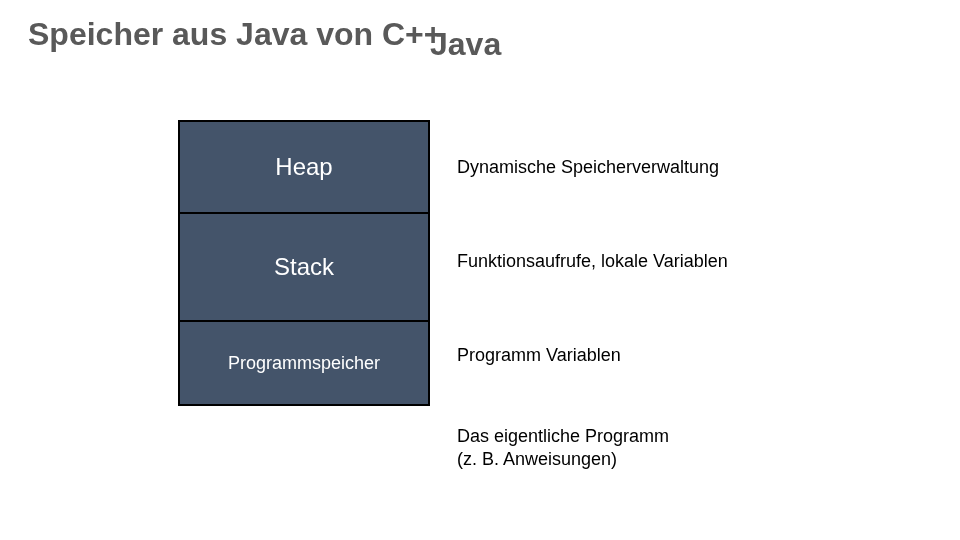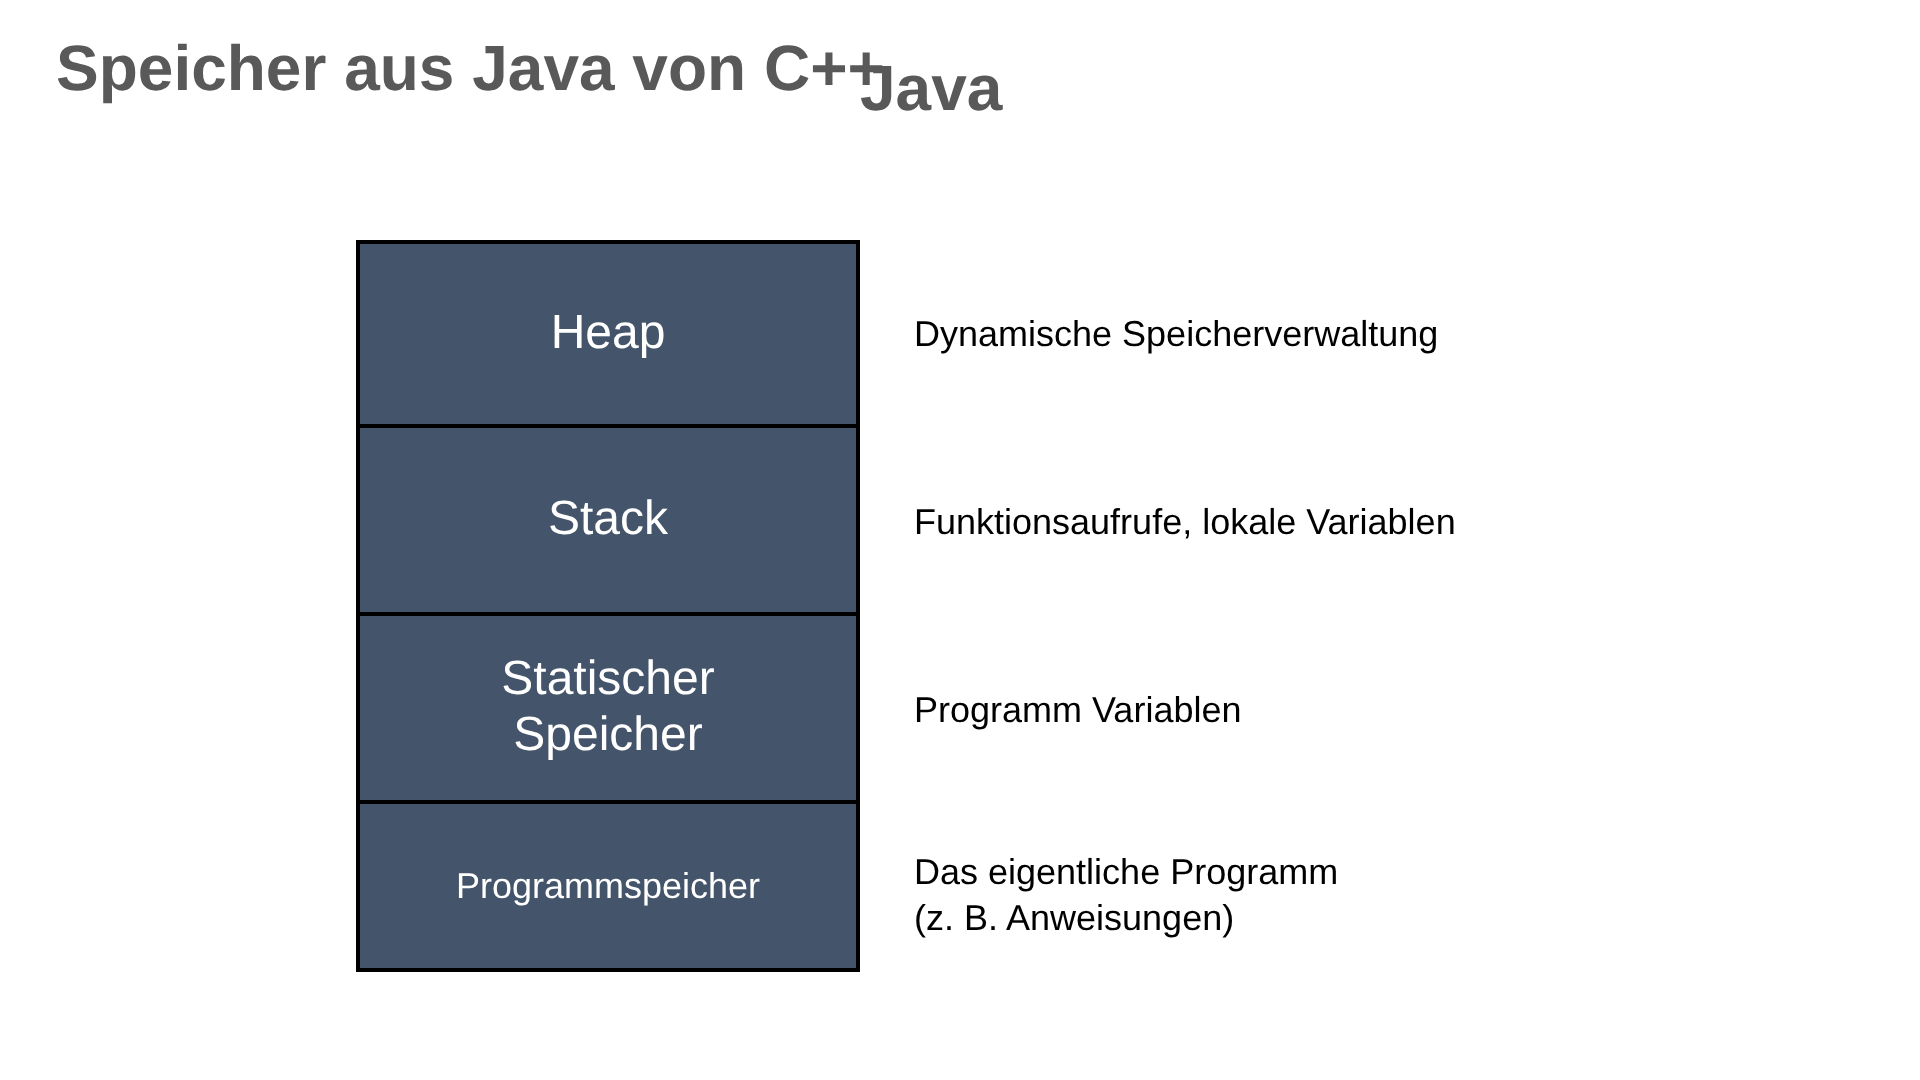--- a/index.html
+++ b/index.html
@@ -5,21 +5,21 @@
   * { box-sizing: border-box; margin: 0; padding: 0; }
   html, body { width: 960px; height: 540px; background: #ffffff; font-family: Arial, Helvetica, sans-serif; }
   .slide { position: relative; width: 960px; height: 540px; }
   .title { position: absolute; left: 28px; top: 16px; font-size: 32px; font-weight: 700; color: #595959; }
   .title .overlap1 { position: relative; z-index: 1; }
   .title .overlap2 { position: absolute; left: 402px; top: 10px; z-index: 2; }
   .diagram { position: absolute; left: 146px; top: 120px; width: 252px; padding-left: 32px; }
   .cell { width: 252px; background: #44546a; border: 2px solid #000; color: #fff; display: flex; align-items: center; justify-content: center; text-align: center; }
   .cell + .cell { border-top: none; }
   .c1 { height: 94px; font-size: 24px; }
-  .c2 { height: 94px; font-size: 24px; }
+  .c2 { height: 108px; font-size: 24px; }
   .c3 { height: 94px; font-size: 24px; line-height: 1.15; }
   .c4 { height: 84px; font-size: 18px; }
   .descs { position: absolute; left: 457px; top: 120px; width: 420px; }
   .desc { width: 420px; color: #000; font-size: 18px; display: flex; align-items: center; }
   .d1 { height: 94px; }
   .d2 { height: 94px; }
   .d3 { height: 94px; }
   .d4 { height: 68px; line-height: 1.25; align-items: flex-end; }
 </style>
 </head>
@@ -32,24 +32,20 @@
     <span class="overlap2">Java</span>
   </div>
 
   <div class="diagram">
     <div class="cell c1">
       <span>Heap</span>
     </div>
     <div class="cell c2">
       <span>Stack</span>
     </div>
-    <div class="cell c3">
-      <span style="white-space: pre-line;">Statischer
-Speicher</span>
-    </div>
     <div class="cell c4">
       <span>Programmspeicher</span>
     </div>
   </div>
 
   <div class="descs">
     <div class="desc d1">
       <span>Dynamische Speicherverwaltung</span>
     </div>
     <div class="desc d2">

